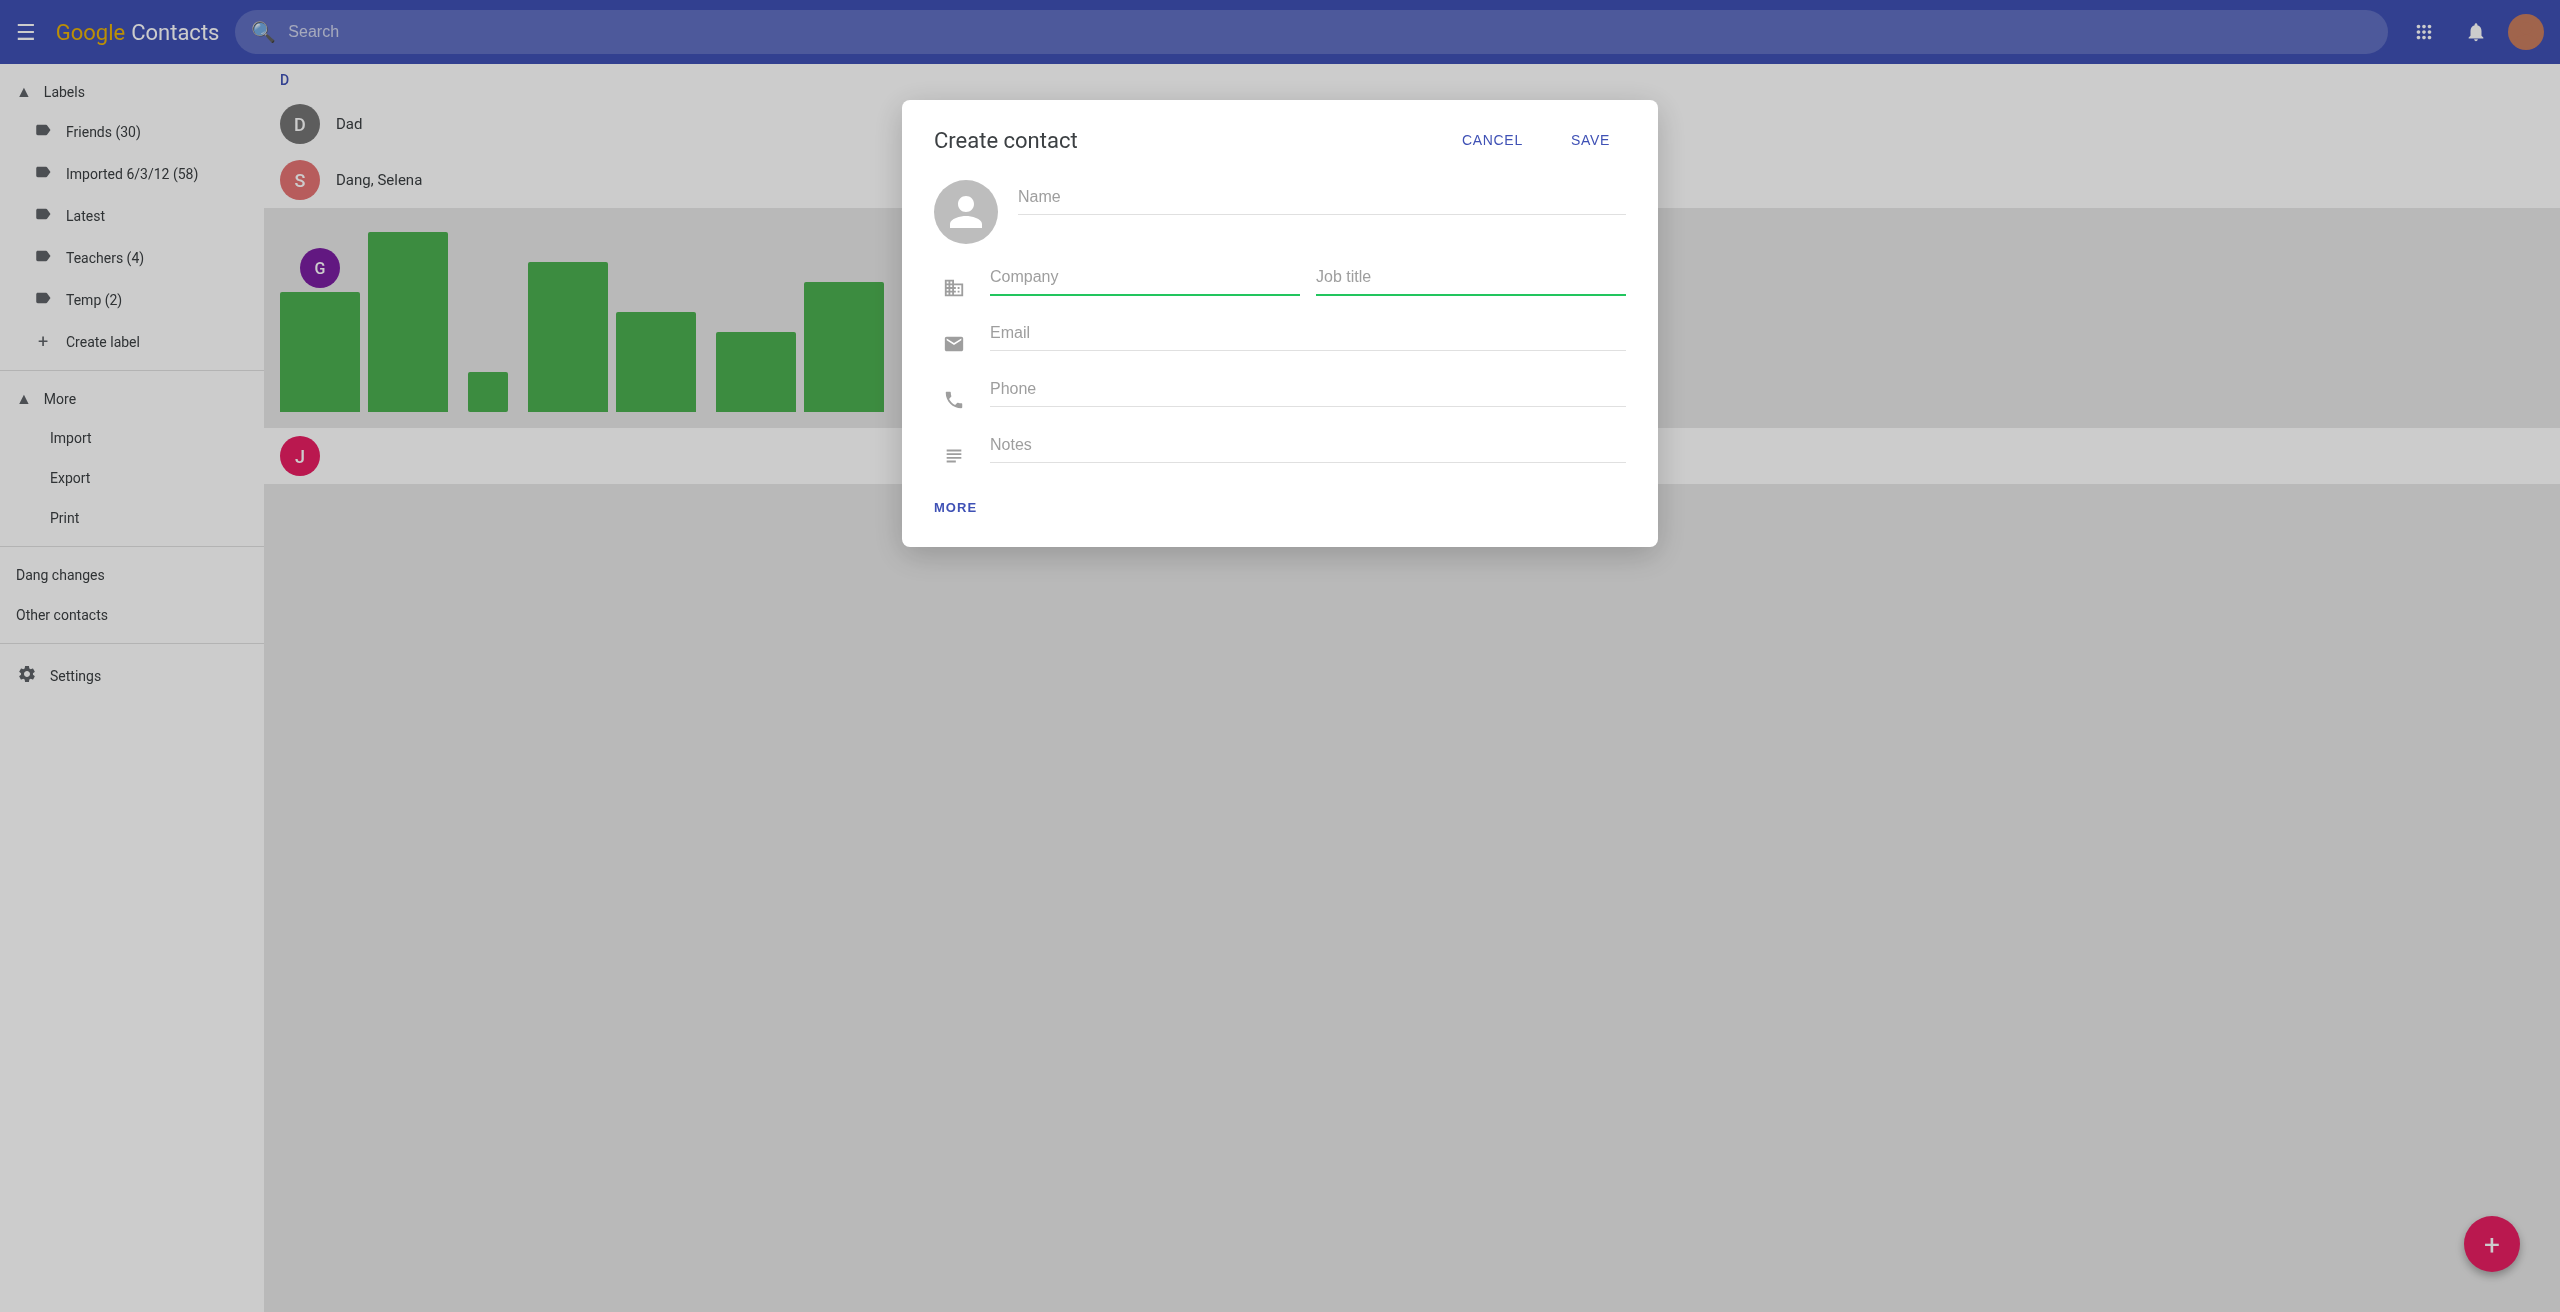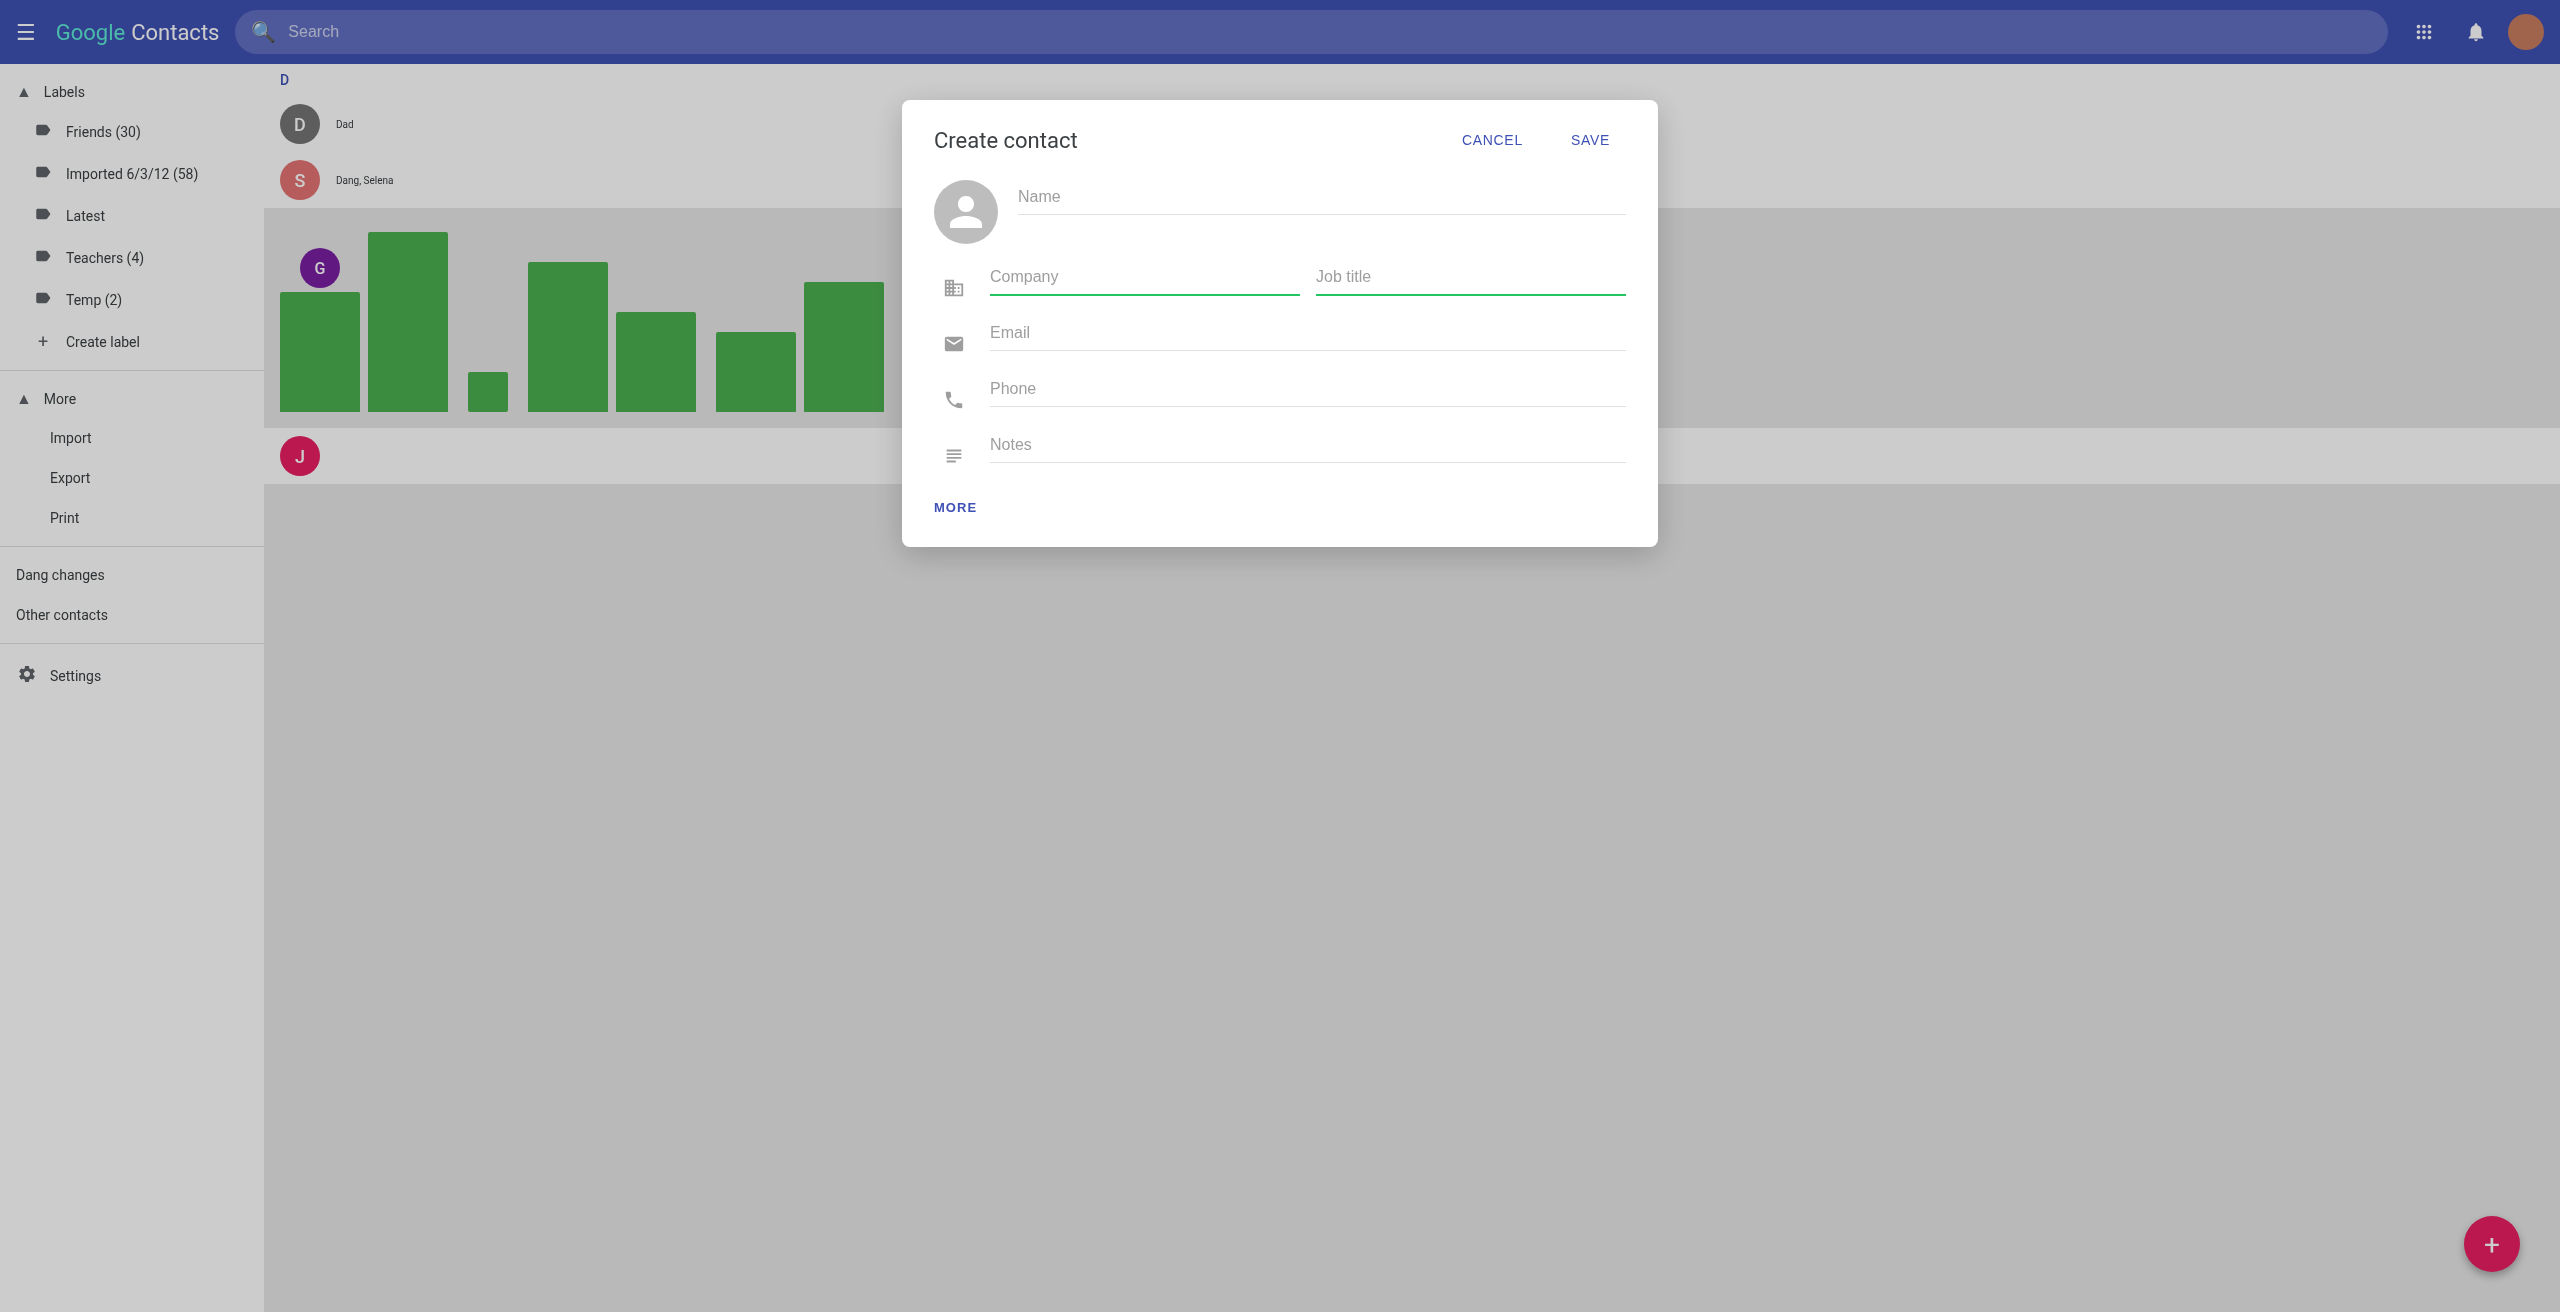--- a/index.html
+++ b/index.html
@@ -12,21 +12,21 @@
       background: #3f51b5;
       height: 64px;
       padding: 0 16px;
       gap: 16px;
       position: fixed;
       top: 0; left: 0; right: 0;
       z-index: 100;
     }
     .topbar-menu-icon { color: white; font-size: 22px; cursor: pointer; margin-right: 4px; }
     .topbar-logo { display: flex; align-items: center; gap: 6px; }
-    .topbar-logo-google { font-size: 22px; color: #5eead4; font-weight: 400; }
+    .topbar-logo-google { font-size: 22px; color: #eab308; font-weight: 400; }
     .topbar-logo-contacts { font-size: 22px; color: white; font-weight: 400; }
     .search-bar {
       flex: 1;
       background: rgba(255,255,255,0.18);
       border-radius: 24px;
       display: flex;
       align-items: center;
       padding: 0 16px;
       height: 44px;
       gap: 12px;
@@ -136,21 +136,21 @@
       height: 40px;
       border-radius: 50%;
       display: flex;
       align-items: center;
       justify-content: center;
       color: white;
       font-size: 18px;
       font-weight: 500;
       flex-shrink: 0;
     }
-    .contact-name { font-size: 10px; color: #3c4043; text-align: right; }
+    .contact-name { font-size: 15px; color: #3c4043; text-align: right; }
 
     
     .chart-area {
       display: flex;
       align-items: flex-end;
       gap: 20px;
       padding: 16px;
       background: #e8e8e8;
       height: 220px;
       overflow: hidden;

